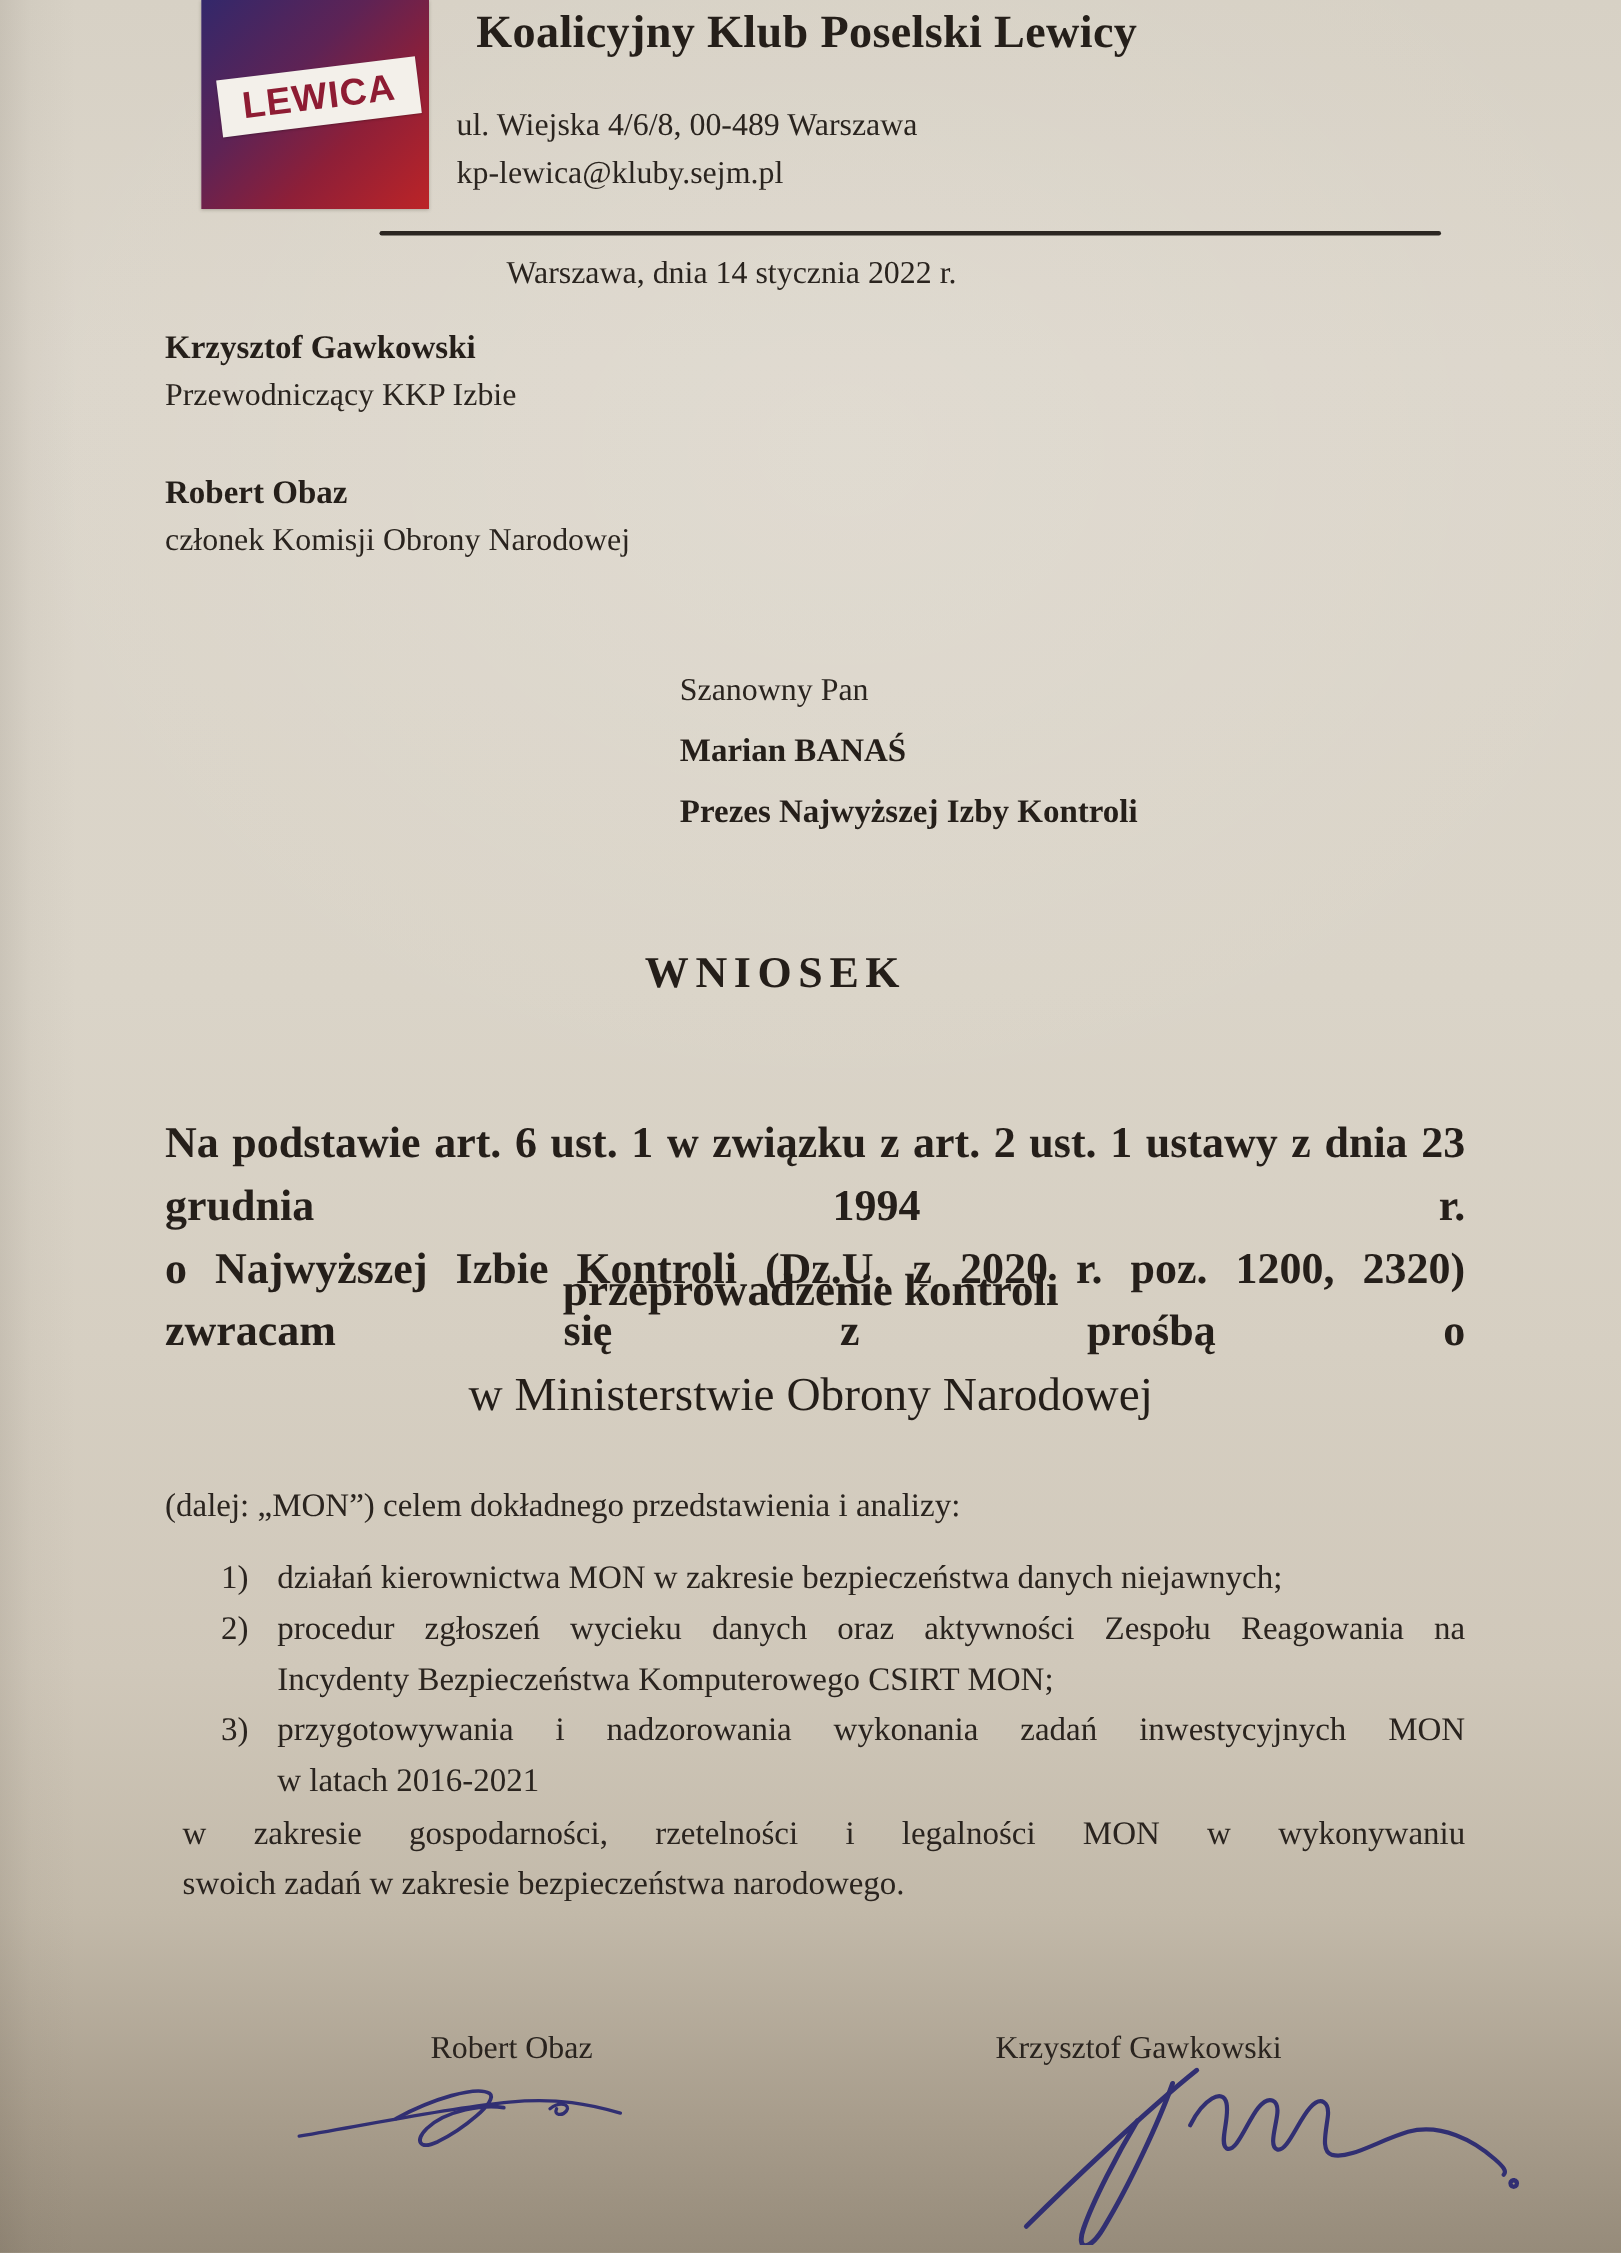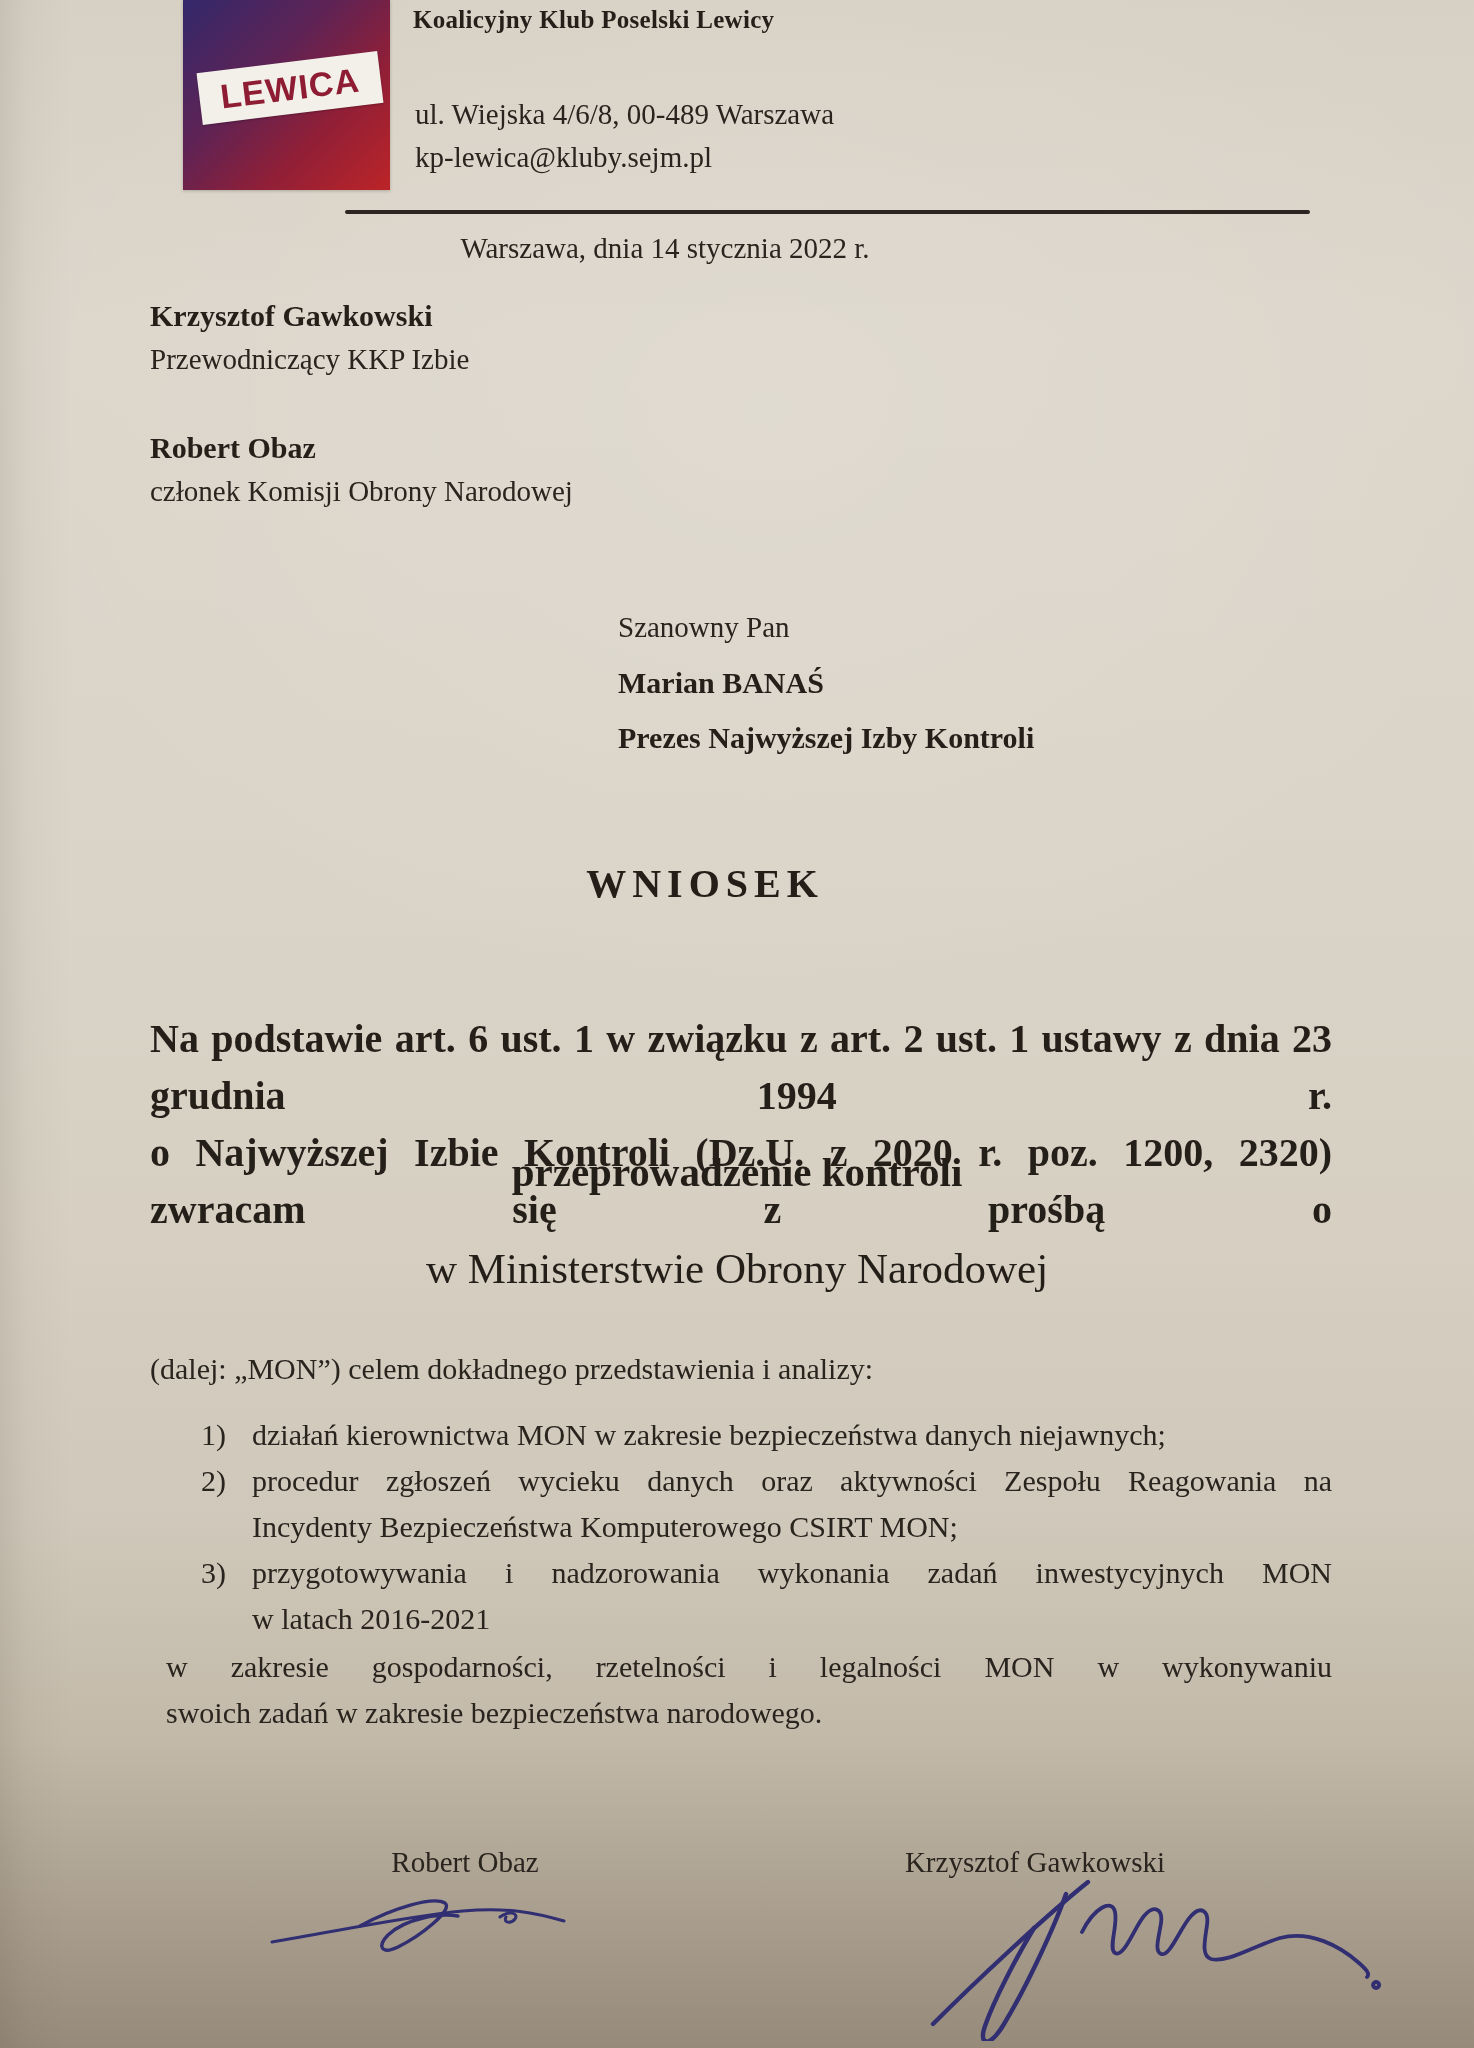--- a/index.html
+++ b/index.html
@@ -29,21 +29,21 @@
     position:absolute; left:16px; top:62px; width:182px; height:52px;
     background:#f3f0ea;
     transform:rotate(-7deg);
     display:flex; align-items:center; justify-content:center;
     box-shadow:0 1px 2px rgba(0,0,0,0.25);
   }
   .logo-band span{
     font-family:"Liberation Sans","DejaVu Sans",sans-serif;
     font-weight:bold; font-size:34px; letter-spacing:1px; color:#8e1c33;
   }
-  .org-name{left:413px; top:6px; font-size:25px; font-weight:bold; color:#251f1a; letter-spacing:0.3px;}
+  .org-name{left:433px; top:6px; font-size:42px; font-weight:bold; color:#251f1a; letter-spacing:0.3px;}
   .org-address{left:415px; top:98px; font-size:29px;}
   .org-email{left:415px; top:141px; font-size:29px;}
   .rule{left:345px; top:210px; width:965px; height:4px; background:#2b2621; border-radius:2px;}
 
   
   .date{left:0; top:232px; width:1330px; text-align:center; font-size:29px;}
   .sender-name{left:150px; font-size:30px; font-weight:bold; color:#251f1a;}
   .sender-title{left:150px; font-size:29px;}
   .s1n{top:299px;} .s1t{top:343px;}
   .s2n{top:431px;} .s2t{top:475px;}

